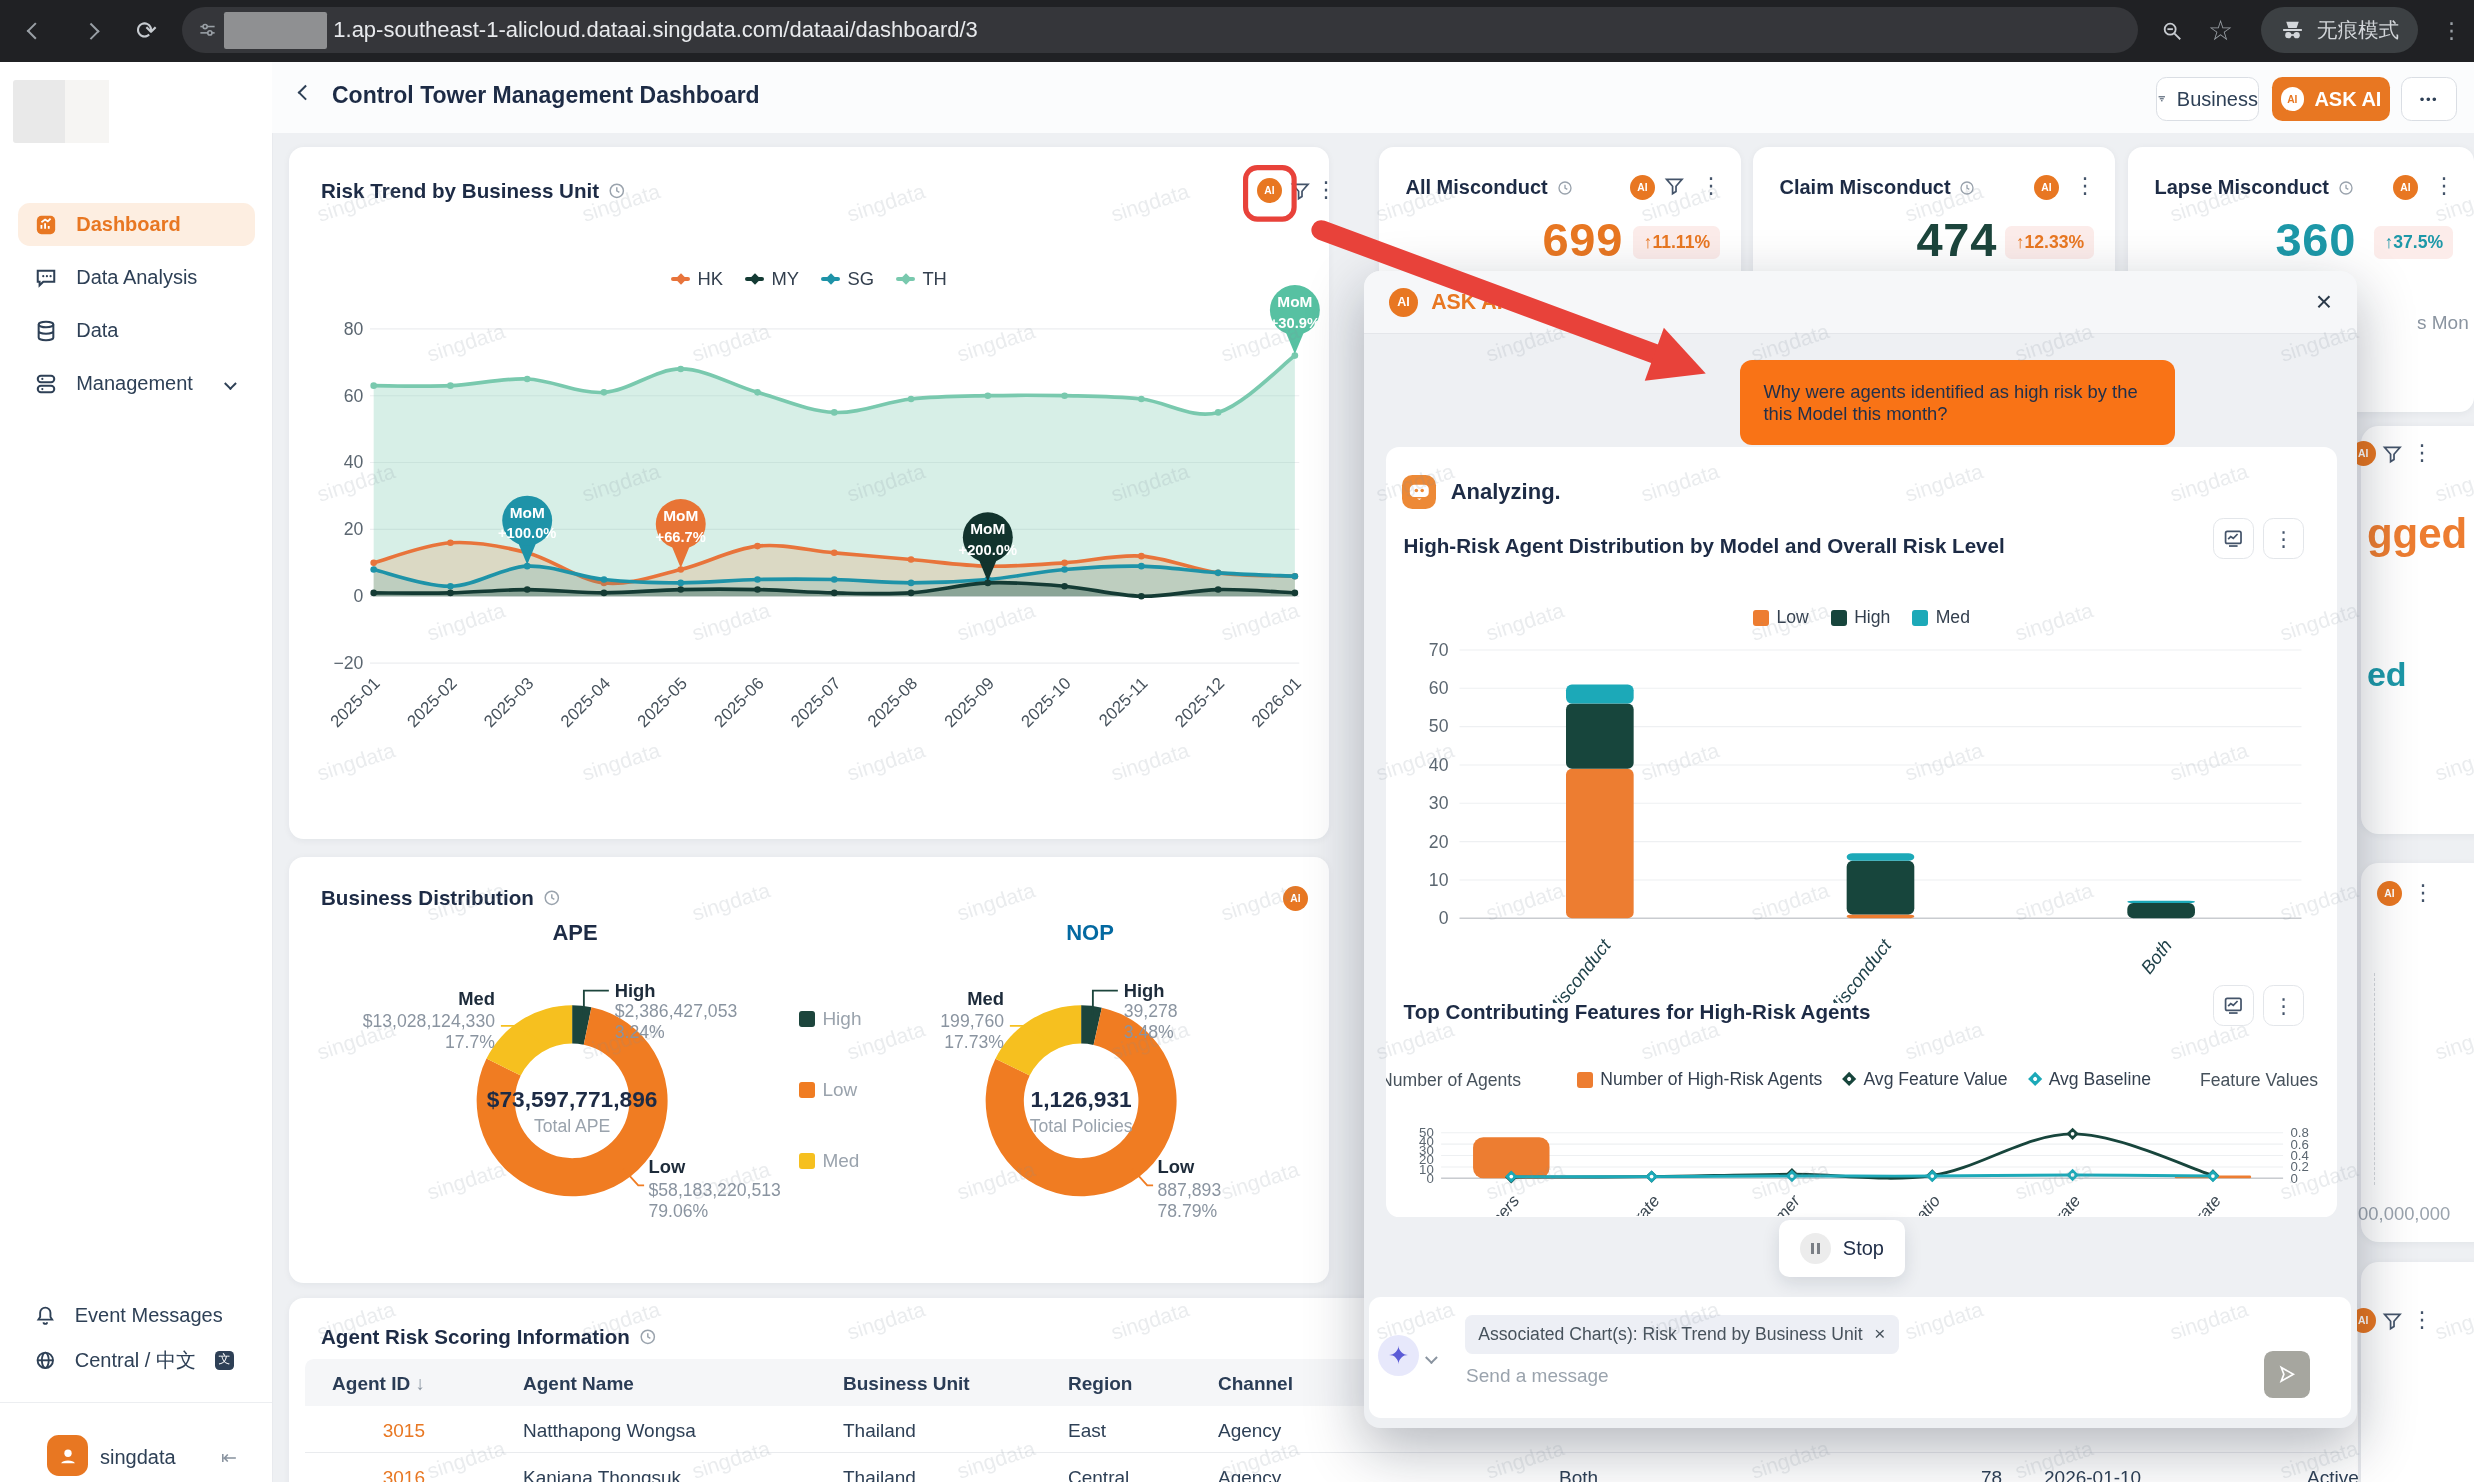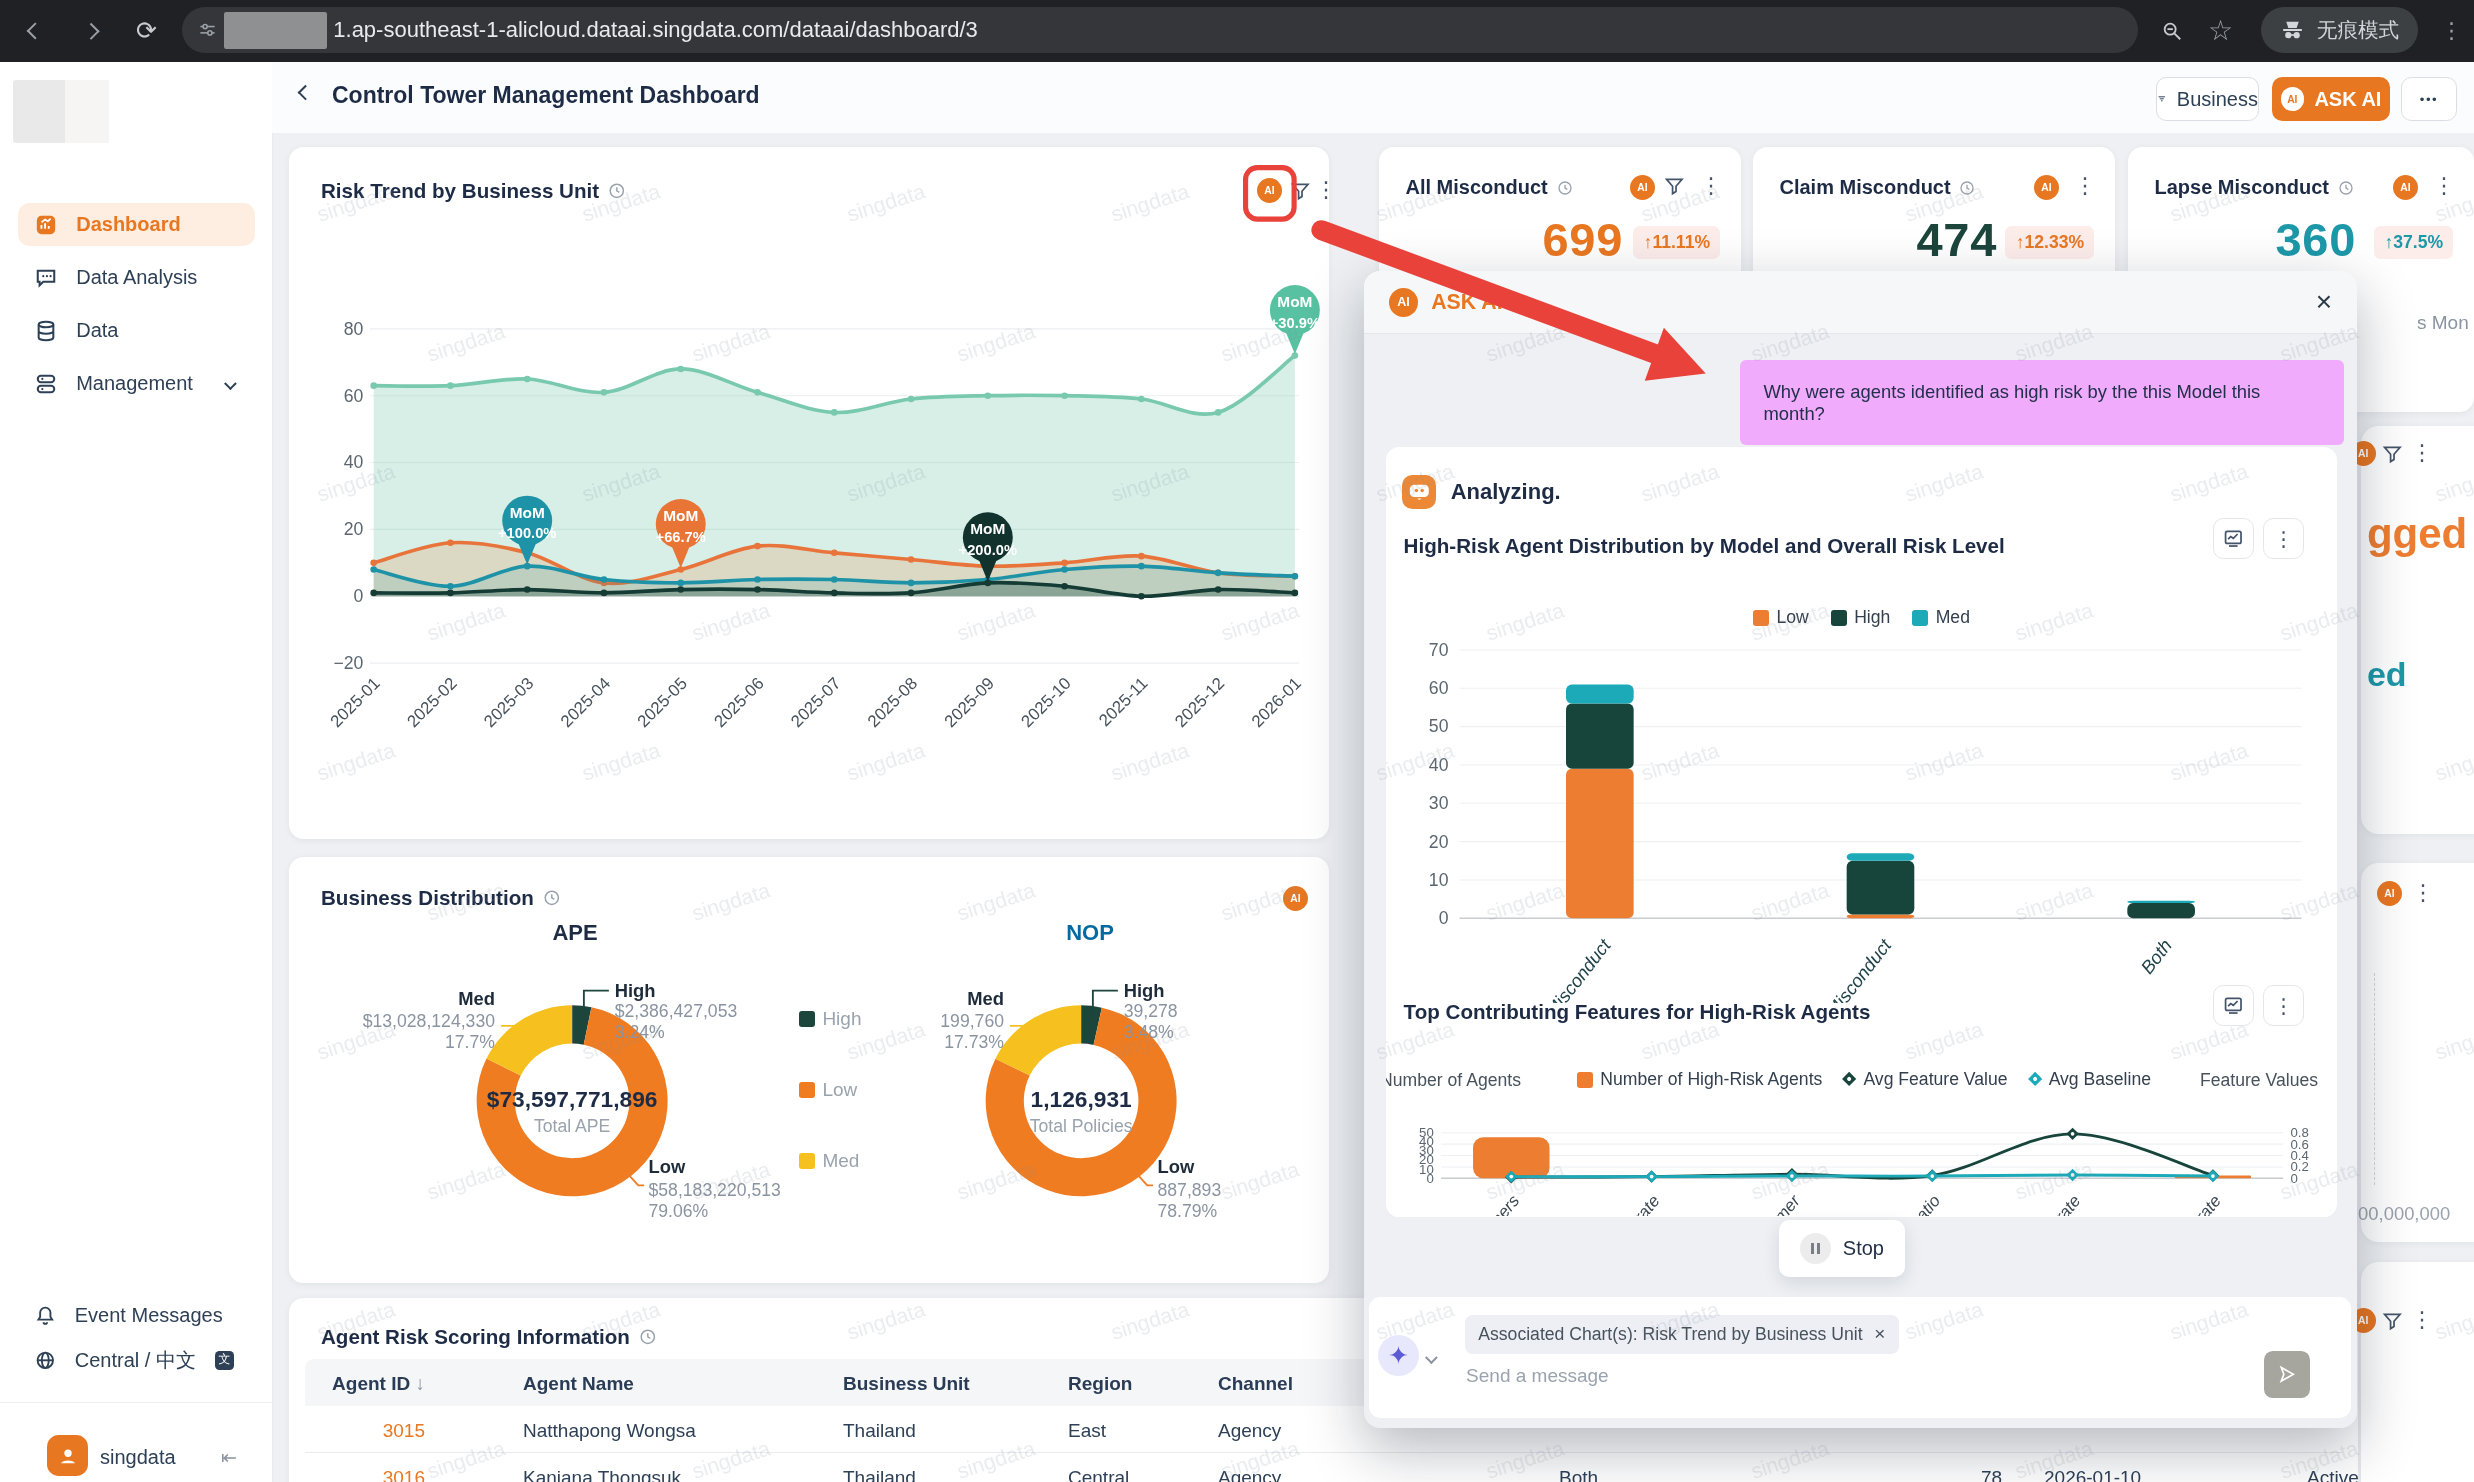--- a/index.html
+++ b/index.html
@@ -49,21 +49,21 @@
   .td{position:absolute;font-size:19px;color:#2e4056;}
   .td.link{color:#E87722;cursor:pointer;}
   .rowline{position:absolute;height:0.7px;background:#e9ebee;}
   
   #ai-panel{position:absolute;left:1364px;top:271px;width:993px;height:1157px;background:#eef0f3;border-radius:16px;
             box-shadow:0 20.6px 59px rgba(10,20,40,.30);z-index:50;}
   #ai-head{position:absolute;left:0;top:0;width:100%;height:63px;background:#f6f7f9;border-bottom:0.7px solid #e4e6ea;
            border-radius:16px 16px 0 0;display:flex;align-items:center;padding:0 25px;box-sizing:border-box;gap:13.2px;}
   #ai-head .ttl{color:#E87722;font-weight:bold;font-size:21.3px;}
   #ai-close{margin-left:auto;font-size:28px;color:#2b3a4a;cursor:pointer;line-height:1;}
-  #bubble{position:absolute;left:376px;top:89px;width:604px;background:#f0abfc;border-radius:6px;
+  #bubble{position:absolute;left:376px;top:89px;width:435px;background:#f97316;border-radius:12px;
           padding:20.6px 23.5px;font-size:18.4px;color:#22304a;box-sizing:border-box;}
   #ai-card{position:absolute;left:22px;top:176px;width:951px;height:770px;background:#fff;border-radius:13.2px;overflow:hidden;}
   .sec-title{position:absolute;left:17.6px;font-size:20.6px;font-weight:bold;color:#1d2b45;}
   .tool-btn{position:absolute;width:41px;height:41px;border:1.5px solid #e3e6ea;border-radius:10.3px;background:#fff;
             display:flex;align-items:center;justify-content:center;cursor:pointer;box-sizing:border-box;color:#44546a;}
   .legend-row{position:absolute;display:flex;justify-content:center;gap:22px;font-size:17.6px;color:#333f4e;align-items:center;}
   .sw{display:inline-block;width:16px;height:16px;border-radius:2.9px;margin-right:7.4px;vertical-align:-2.2px;}
   .dia{display:inline-block;width:10.3px;height:10.3px;transform:rotate(45deg);margin-right:8.8px;position:relative;}
   .dia:after{content:"";position:absolute;left:3.3px;top:3.3px;width:3.7px;height:3.7px;background:#fff;border-radius:50%;}
   #stop-btn{position:absolute;left:415px;top:949px;width:126px;height:57px;background:#fff;border-radius:10.3px;
@@ -224,20 +224,46 @@
       <svg class="clock" width="17.6" height="17.6" viewBox="0 0 24 24" fill="none" stroke="#9aa3ad" stroke-width="2">
           <circle cx="12" cy="12" r="9"></circle>
           <path d="M12 7v5l3.5 2"></path>
         </svg>
     </div>
     <div class="mini-ic" style="position:absolute;left:968px;top:31px;">AI</div>
     <svg class="funnel" style="position:absolute;left:1001px;top:34px;" width="20.6" height="20.6" viewBox="0 0 24 24" fill="none" stroke="#44546a" stroke-width="2">
         <path d="M3 4h18l-7 8v6l-4 2.5V12z"></path>
       </svg>
     <div class="kebab" style="position:absolute;left:1026px;top:32px;">⋮</div>
+    <div id="risk-legend" class="legend-row" style="left:0;top:121px;width:100%;">
+        <div class="" style="display: flex; align-items: center; gap: 7.4px;">
+          <span style="display:inline-block;width:19px;height:3.7px;border-radius:2.2px;background:#E8743B;position:relative;">
+            <span style="position:absolute;left:5.9px;top:-2.6px;width:8px;height:8px;background:#E8743B;transform:rotate(45deg);"></span>
+          </span>
+          <span style="font-size:18.4px;color:#333f4e;">HK</span>
+        </div>
+        <div class="" style="display: flex; align-items: center; gap: 7.4px;">
+          <span style="display:inline-block;width:19px;height:3.7px;border-radius:2.2px;background:#143B34;position:relative;">
+            <span style="position:absolute;left:5.9px;top:-2.6px;width:8px;height:8px;background:#143B34;transform:rotate(45deg);"></span>
+          </span>
+          <span style="font-size:18.4px;color:#333f4e;">MY</span>
+        </div>
+        <div class="" style="display: flex; align-items: center; gap: 7.4px;">
+          <span style="display:inline-block;width:19px;height:3.7px;border-radius:2.2px;background:#1E93A8;position:relative;">
+            <span style="position:absolute;left:5.9px;top:-2.6px;width:8px;height:8px;background:#1E93A8;transform:rotate(45deg);"></span>
+          </span>
+          <span style="font-size:18.4px;color:#333f4e;">SG</span>
+        </div>
+        <div class="" style="display: flex; align-items: center; gap: 7.4px;">
+          <span style="display:inline-block;width:19px;height:3.7px;border-radius:2.2px;background:#79C9AE;position:relative;">
+            <span style="position:absolute;left:5.9px;top:-2.6px;width:8px;height:8px;background:#79C9AE;transform:rotate(45deg);"></span>
+          </span>
+          <span style="font-size:18.4px;color:#333f4e;">TH</span>
+        </div>
+      </div>
     <div id="risk-chart" class="abs" style="left:11px;top:115px;"><svg width="1023" height="573" viewBox="0 0 1392 780">
           <line x1="95" y1="91" x2="1360" y2="91" stroke="#eceef0" stroke-width="1.5"></line>
           <text x="86" y="99" fill="#5b6670" font-size="24" text-anchor="end">80</text>
           <line x1="95" y1="182" x2="1360" y2="182" stroke="#eceef0" stroke-width="1.5"></line>
           <text x="86" y="190" fill="#5b6670" font-size="24" text-anchor="end">60</text>
           <line x1="95" y1="273" x2="1360" y2="273" stroke="#eceef0" stroke-width="1.5"></line>
           <text x="86" y="281" fill="#5b6670" font-size="24" text-anchor="end">40</text>
           <line x1="95" y1="364" x2="1360" y2="364" stroke="#eceef0" stroke-width="1.5"></line>
           <text x="86" y="372" fill="#5b6670" font-size="24" text-anchor="end">20</text>
           <line x1="95" y1="455" x2="1360" y2="455" stroke="#e2e5e8" stroke-width="1.5"></line>

